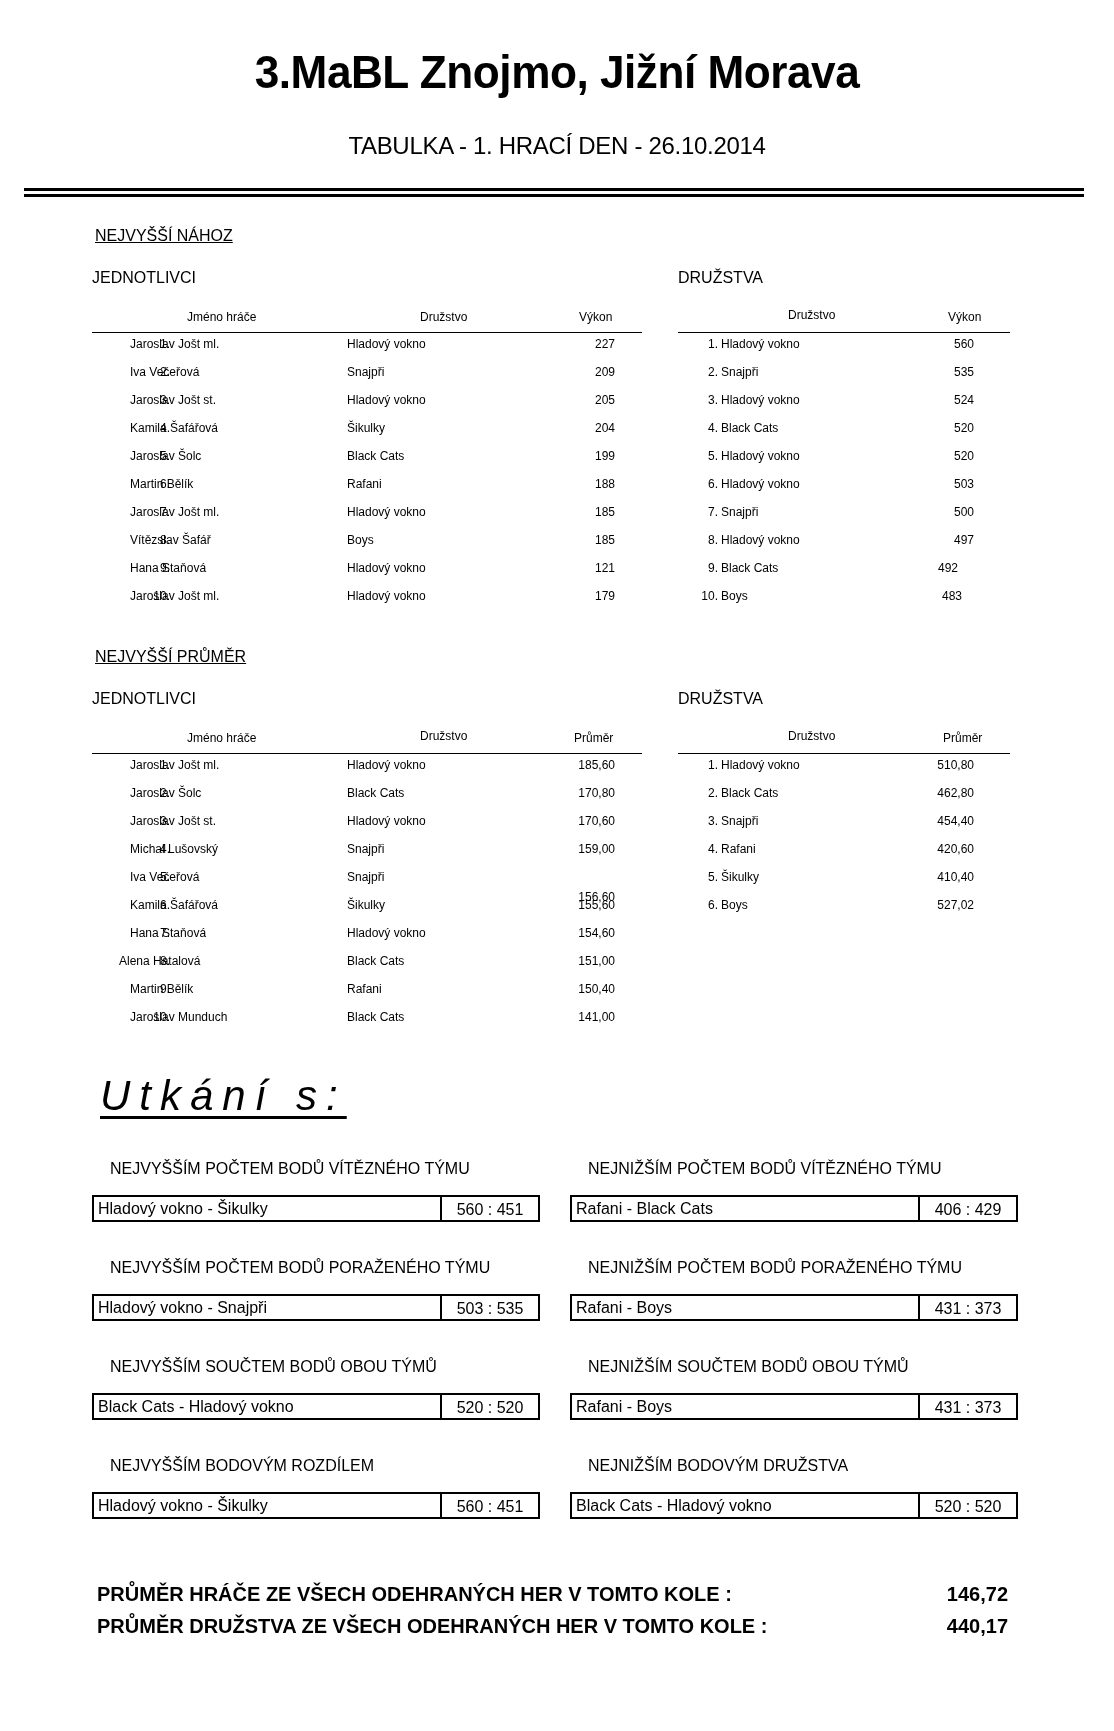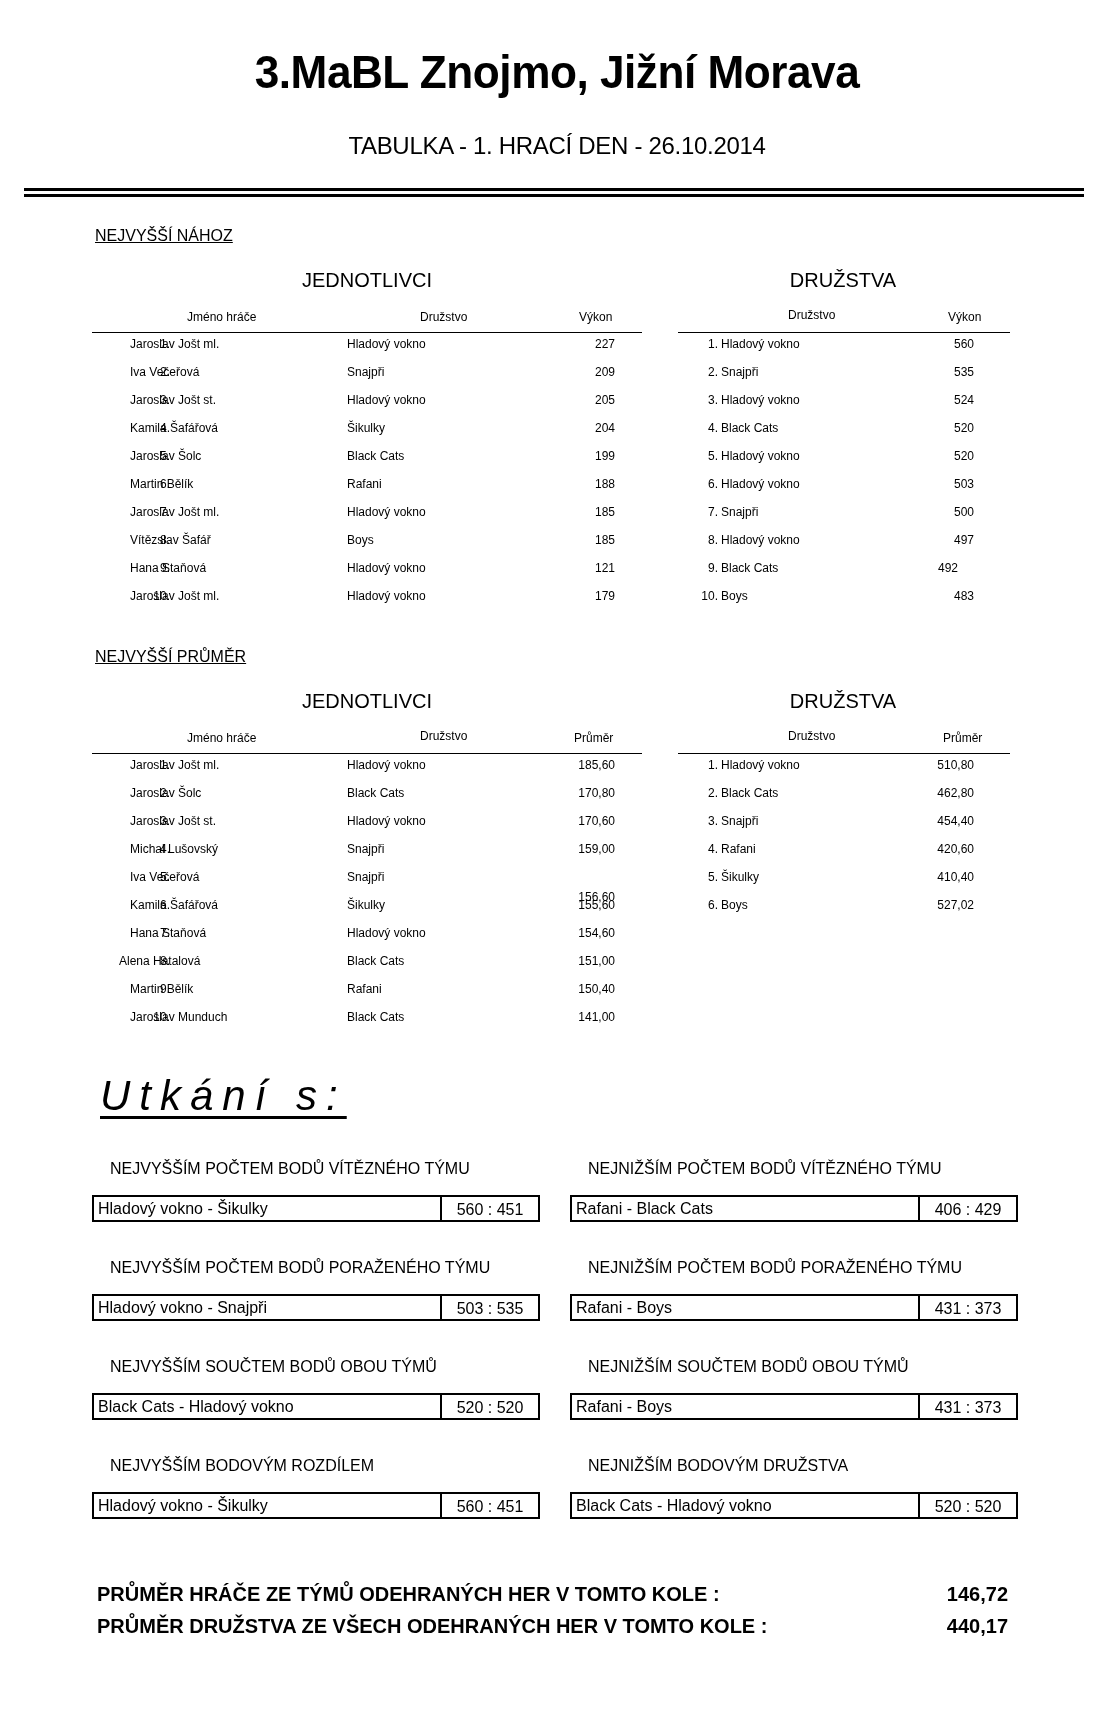--- a/index.html
+++ b/index.html
@@ -2,21 +2,21 @@
 <html><head>
 <meta charset="utf-8">
 <style>
   html, body { margin: 0; padding: 0; background: #ffffff; }
   body { width: 1114px; height: 1731px; position: relative; color: #000; font-family: "Liberation Sans", sans-serif; overflow: hidden; }
   .abs { position: absolute; }
   .title { left: 0; width: 1114px; top: 45px; text-align: center; font-size: 46px; font-weight: bold; letter-spacing: -0.5px; transform: scaleX(0.96); }
   .subtitle { left: 0; width: 1114px; top: 132px; text-align: center; font-size: 24px; letter-spacing: -0.3px; }
   .rule { left: 24px; width: 1060px; height: 3px; background: #000; }
   .section-heading { font-size: 16px; text-decoration: underline; }
-  .group-label { font-size: 20px; text-align: center; }
+  .group-label { font-size: 16px; text-align: left; }
   .tbl { font-size: 12px; }
   .tbl .hdr { position: absolute; top: 0; height: 26px; border-bottom: 1.5px solid #000; }
   .tbl .hdr span { position: absolute; top: 4px; }
   .tbl .row { position: absolute; height: 28px; left: 0; right: 0; }
   .tbl .row span { position: absolute; top: 0; white-space: nowrap; }
   .utkani { left: 100px; top: 1072px; font-size: 42px; font-style: italic; letter-spacing: 9px; text-decoration: underline; text-decoration-thickness: 3px; text-underline-offset: 6px; }
   .cat-label { font-size: 16px; }
   .box { height: 27px; border: 2.5px solid #000; box-sizing: border-box; font-size: 16px; }
   .box .teams { position: absolute; left: 4px; top: 3px; white-space: nowrap; }
   .box .sep { position: absolute; top: 0; bottom: 0; width: 2px; background: #000; }
@@ -154,21 +154,21 @@
         <span style="right:36px; text-align:right;">497</span>
       </div>
       <div class="row" style="top: 255px;">
         <span style="right:292px; text-align:right;">9.</span>
         <span style="left:43px;">Black Cats</span>
         <span style="right:52px; text-align:right;">492</span>
       </div>
       <div class="row" style="top: 283px;">
         <span style="right:292px; text-align:right;">10.</span>
         <span style="left:43px;">Boys</span>
-        <span style="right:36px; text-align:right;">483</span>
+        <span style="right:48px; text-align:right;">483</span>
       </div>
     </div>
 </div>
 
 <div class="abs section-heading" style="left:95px; top:648px;">NEJVYŠŠÍ PRŮMĚR</div>
 
 <div class="abs group-label" style="left:92px; width:550px; top:690px;">JEDNOTLIVCI</div>
 <div class="abs group-label" style="left:678px; width:330px; top:690px;">DRUŽSTVA</div>
 
 <div class="abs tbl" style="left:92px; top:727px; width:550px; height:310px;">
@@ -326,16 +326,16 @@
       <span class="score" style="left:348px; width:96px;">560 : 451</span>
     </div>
     <div class="abs cat-label" style="left: 588px; top: 1457px;">NEJNIŽŠÍM BODOVÝM DRUŽSTVA</div>
     <div class="abs box" style="left: 570px; top: 1492px; width: 448px;">
       <span class="teams">Black Cats - Hladový vokno</span>
       <span class="sep" style="left:346px;"></span>
       <span class="score" style="left:348px; width:96px;">520 : 520</span>
     </div>
   </div>
 
-<div class="abs summary" style="left:97px; top:1583px;">PRŮMĚR HRÁČE ZE TÝMŮ ODEHRANÝCH HER V TOMTO KOLE :</div>
+<div class="abs summary" style="left:97px; top:1583px;">PRŮMĚR HRÁČE ZE VŠECH ODEHRANÝCH HER V TOMTO KOLE :</div>
 <div class="abs summary-val" style="left:880px; width:128px; top:1583px;">146,72</div>
 <div class="abs summary" style="left:97px; top:1615px;">PRŮMĚR DRUŽSTVA ZE VŠECH ODEHRANÝCH HER V TOMTO KOLE :</div>
 <div class="abs summary-val" style="left:880px; width:128px; top:1615px;">440,17</div>
 
 </body></html>

